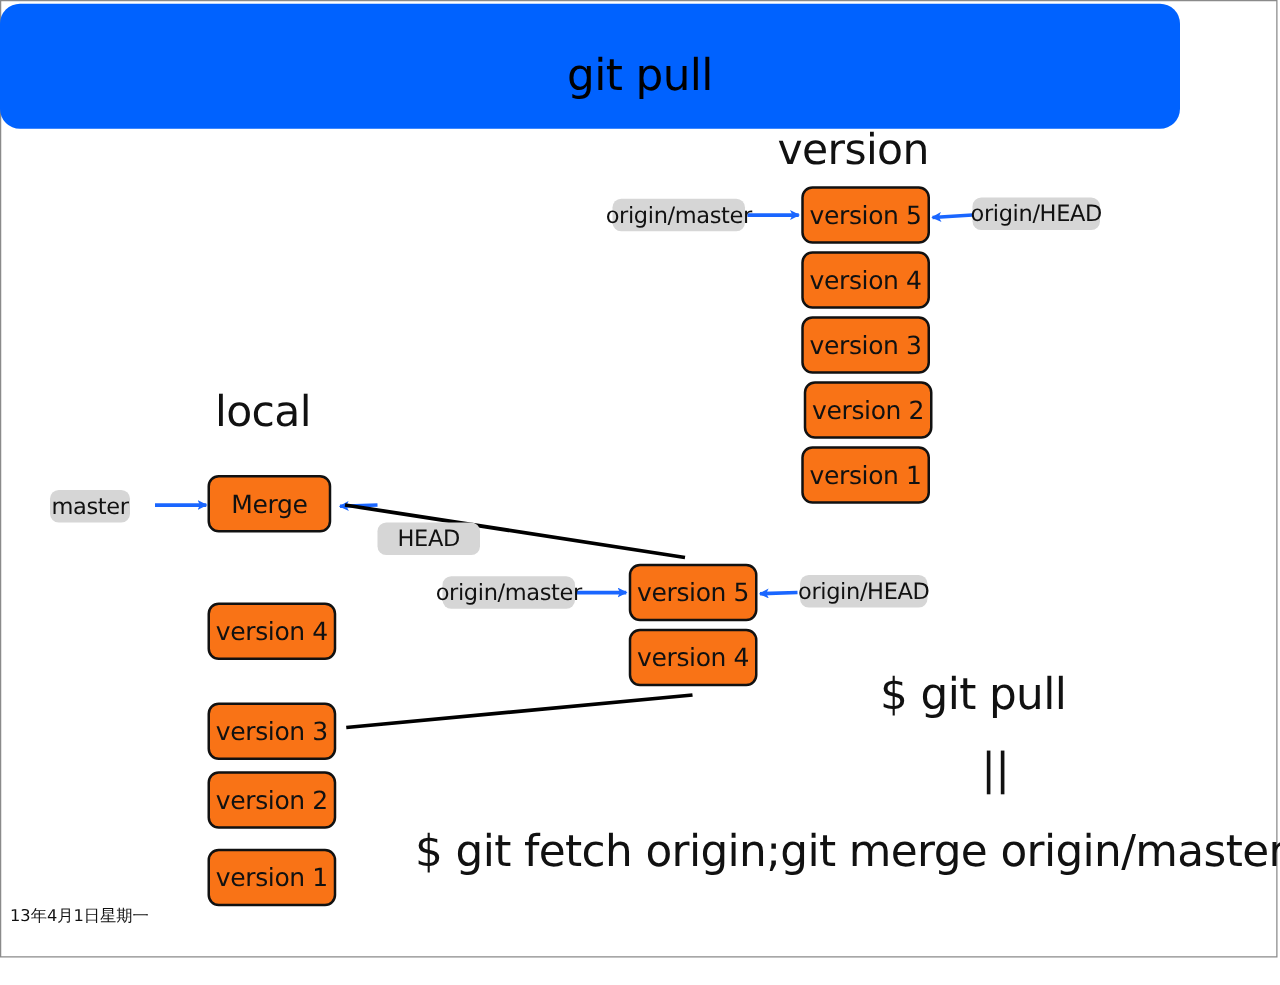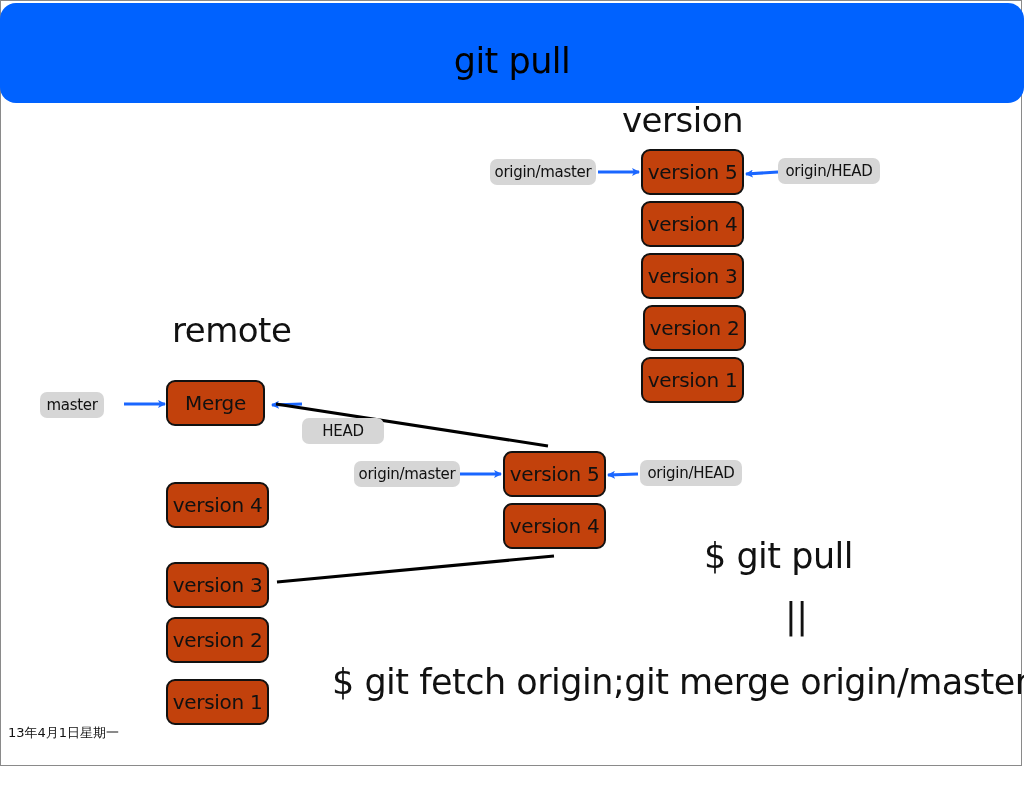--- a/index.html
+++ b/index.html
@@ -6,40 +6,40 @@
   body {
     width: 1024px; height: 788px; position: relative; overflow: hidden;
     background: #ffffff;
     font-family: "DejaVu Sans", sans-serif;
   }
   .slide {
     position: absolute; left: 0; top: 0; width: 1022px; height: 766px;
     border: 1px solid #8a8a8a; background: #fff; box-sizing: border-box;
   }
   .title-bar {
-    position: absolute; left: 0; top: 3px; width: 1024px; height: 100px;
+    position: absolute; left: 0; top: 3px; width: 944px; height: 100px;
     background: #0062ff; border-radius: 16px;
   }
   .title-text {
     position: absolute; left: 0; top: 38px; width: 1024px; text-align: center;
     font-size: 35px; color: #000; letter-spacing: -0.5px;
   }
   .heading {
     position: absolute; font-size: 34px; color: #111; letter-spacing: -0.5px;
   }
   .box {
     position: absolute; height: 46px; box-sizing: border-box;
-    background: #c2410c; border: 2px solid #111; border-radius: 9px;
+    background: #f97316; border: 2px solid #111; border-radius: 9px;
     font-size: 20px; color: #111; display: flex; align-items: center; justify-content: center;
     white-space: nowrap; letter-spacing: -0.3px;
   }
   .tag {
     position: absolute; height: 26px; box-sizing: border-box;
     background: #d6d6d6; border-radius: 7px;
-    font-size: 15px; color: #111; display: flex; align-items: center; justify-content: center;
+    font-size: 18px; color: #111; display: flex; align-items: center; justify-content: center;
     white-space: nowrap; letter-spacing: -0.3px;
   }
   .cmd {
     position: absolute; font-size: 35px; color: #111; white-space: nowrap; letter-spacing: -0.5px;
   }
   .footer {
     position: absolute; left: 8px; top: 724px; font-size: 13px; color: #111;
   }
   svg.links { position: absolute; left: 0; top: 0; width: 1024px; height: 788px; pointer-events: none; }
 </style>
@@ -73,21 +73,21 @@
 
 <div class="heading" style="left:622px; top:100px;">version</div>
 <div class="tag" style="left:490px; top:159px; width:106px;">origin/master</div>
 <div class="tag" style="left:778px; top:158px; width:102px;">origin/HEAD</div>
 <div class="box" style="left:641px; top:149px; width:103px;">version 5</div>
 <div class="box" style="left:641px; top:201px; width:103px;">version 4</div>
 <div class="box" style="left:641px; top:253px; width:103px;">version 3</div>
 <div class="box" style="left:643px; top:305px; width:103px;">version 2</div>
 <div class="box" style="left:641px; top:357px; width:103px;">version 1</div>
 
-<div class="heading" style="left:172px; top:310px;">remote</div>
+<div class="heading" style="left:172px; top:310px;">local</div>
 <div class="tag" style="left:40px; top:392px; width:64px;">master</div>
 <div class="box" style="left:166px; top:380px; width:99px;">Merge</div>
 <div class="tag" style="left:302px; top:390px; width:82px;margin-top:28px;">HEAD</div>
 
 <div class="box" style="left:166px; top:482px; width:103px;">version 4</div>
 <div class="box" style="left:166px; top:562px; width:103px;">version 3</div>
 <div class="box" style="left:166px; top:617px; width:103px;">version 2</div>
 <div class="box" style="left:166px; top:679px; width:103px;">version 1</div>
 
 <div class="tag" style="left:354px; top:461px; width:106px;">origin/master</div>

